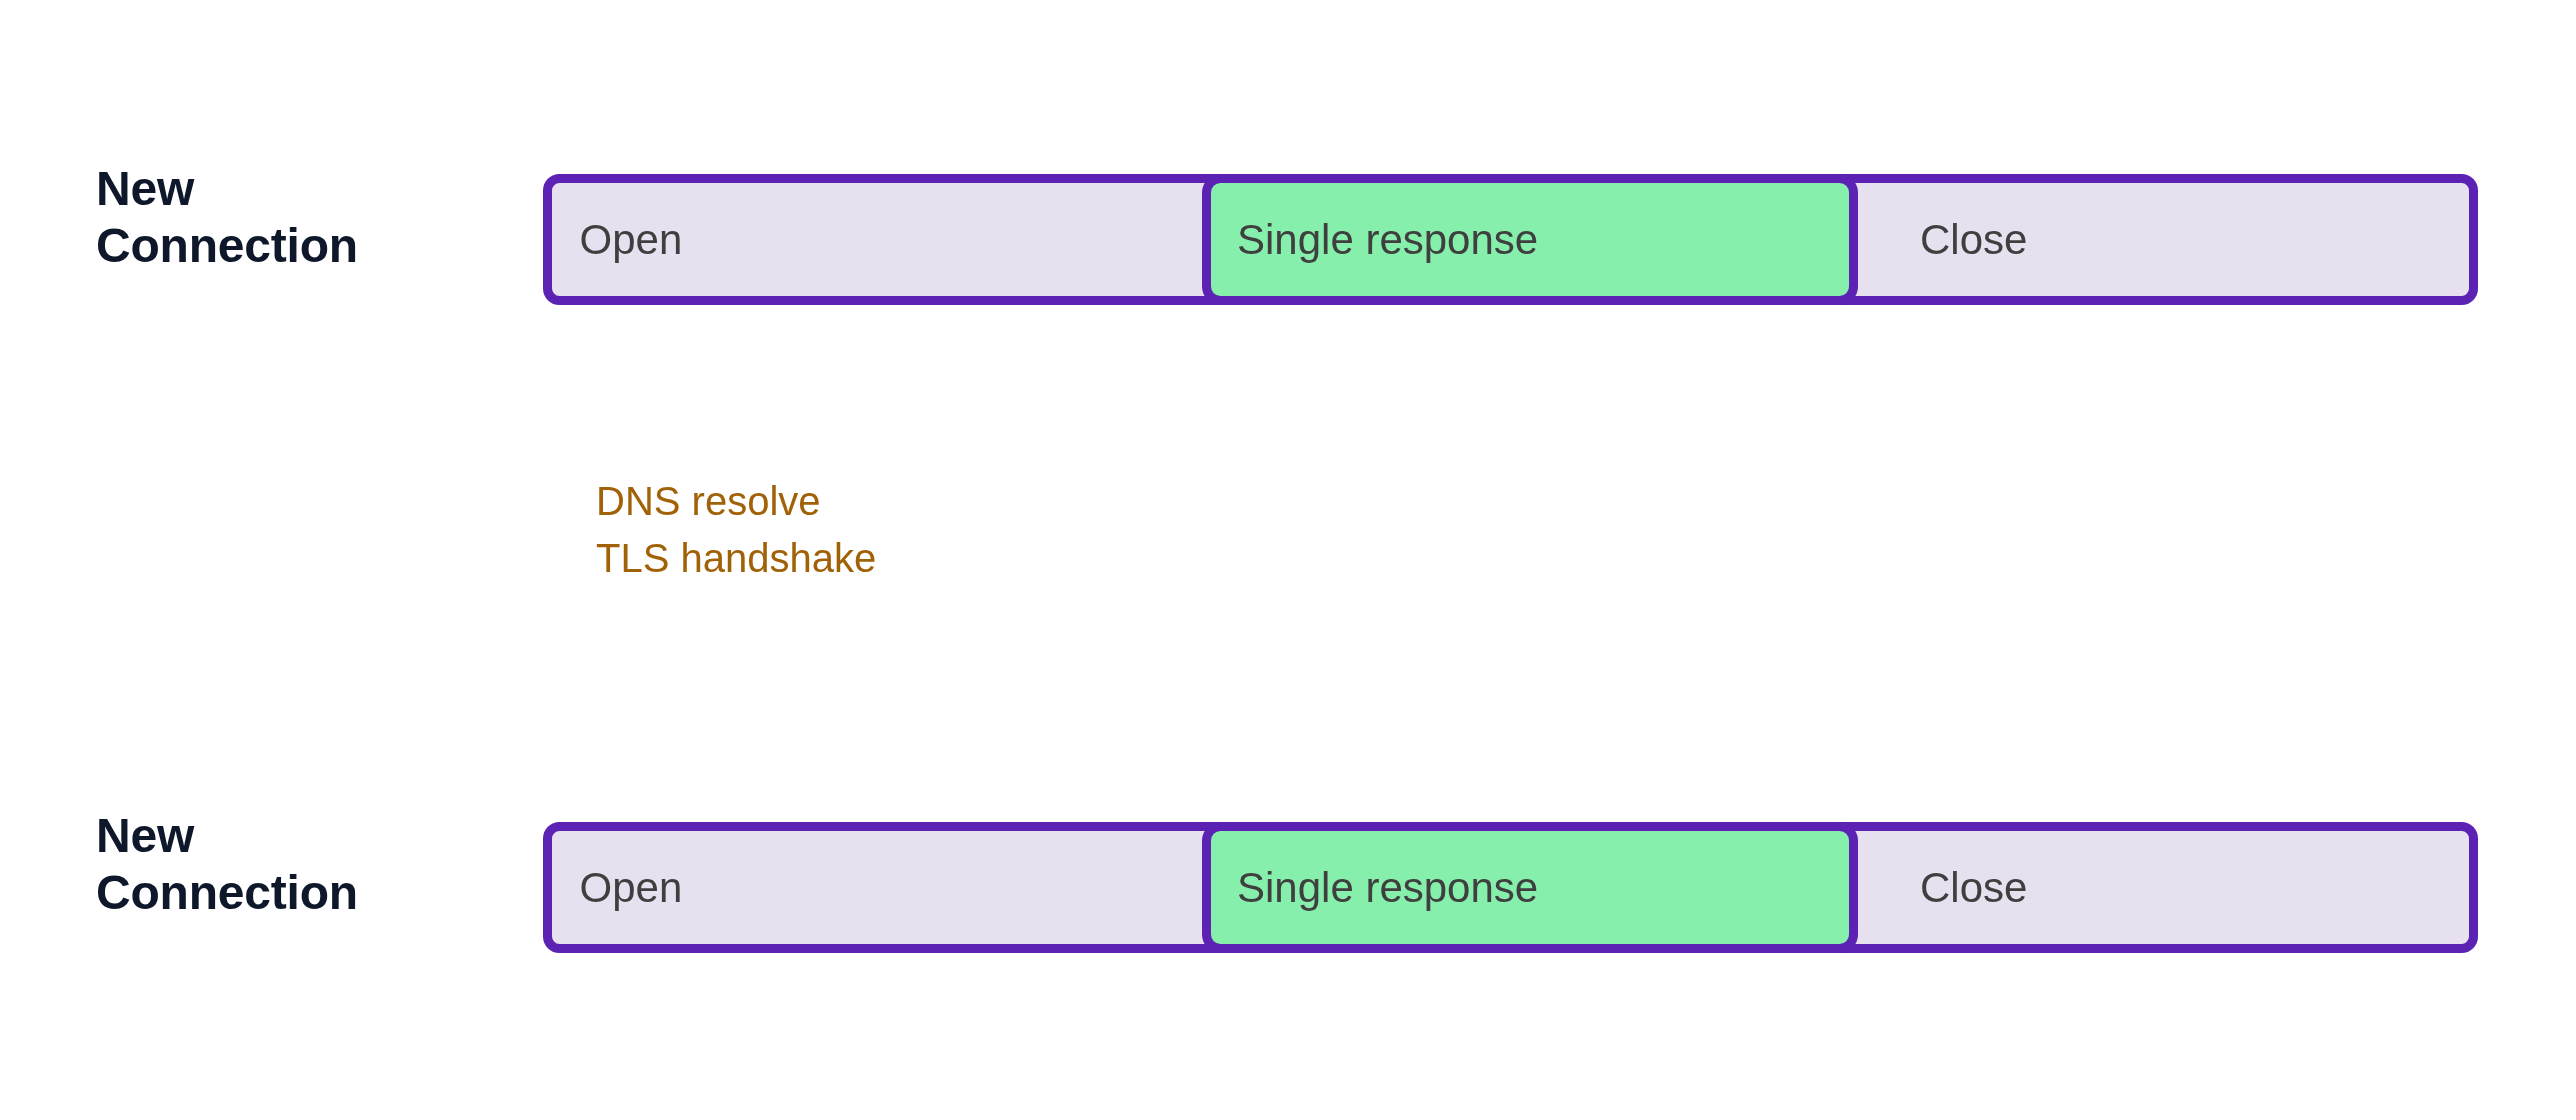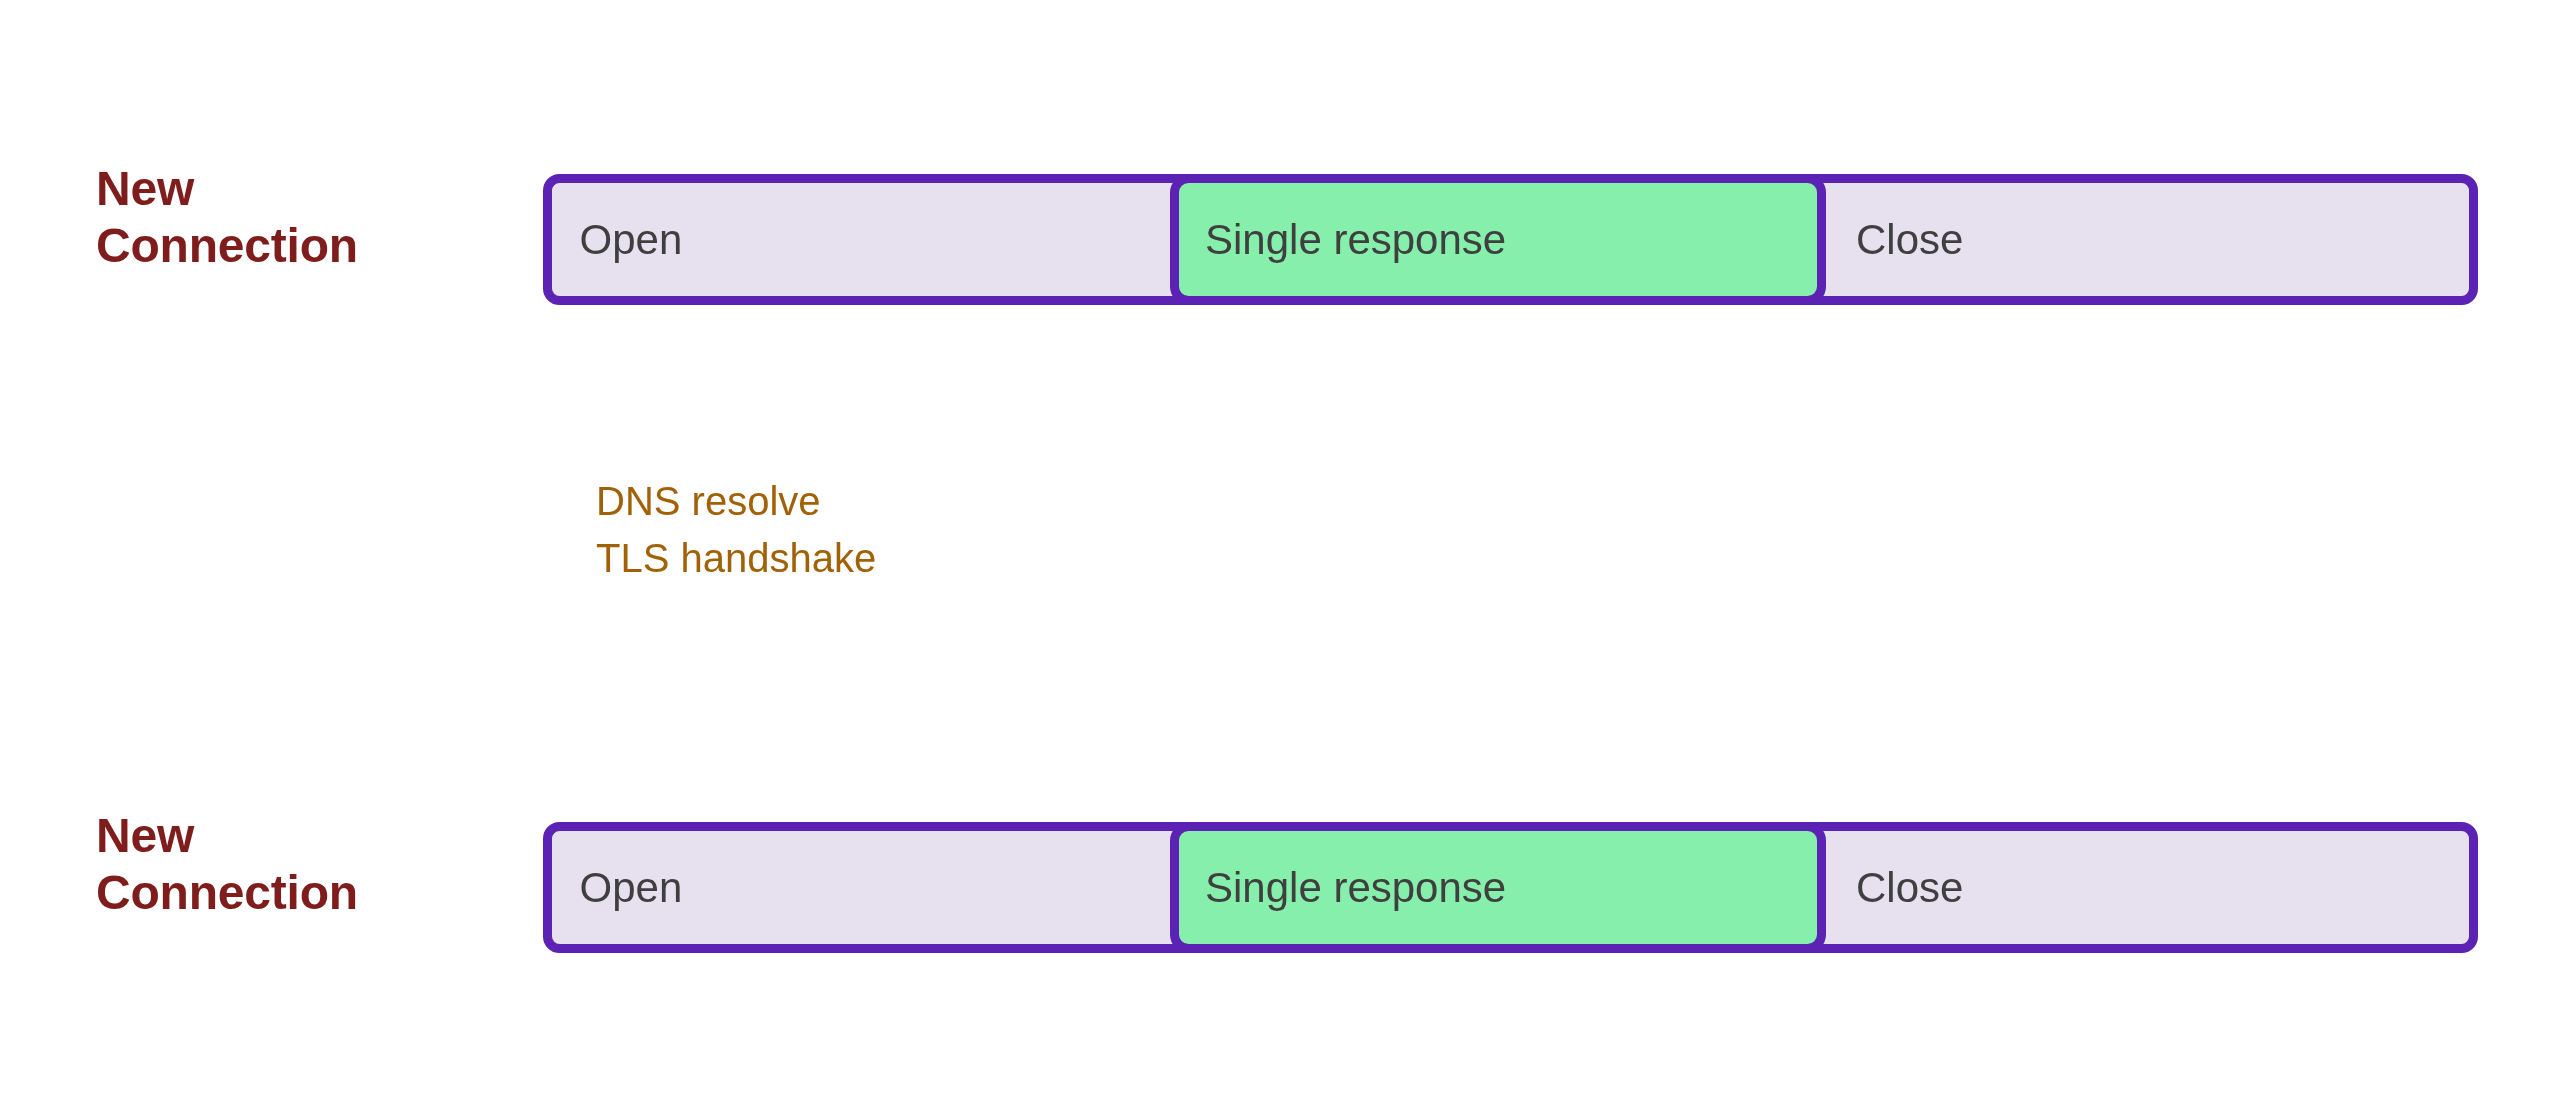--- a/index.html
+++ b/index.html
@@ -22,37 +22,38 @@
   }
 
   
   .row-label {
     position: absolute;
     left: 96px;
     width: 422px;
     font-size: 48px;
     font-weight: bold;
     line-height: 1.18;
-    color: #7f1d1d;
+    color: #0f172a;
     letter-spacing: -0.2px;
     white-space: pre-line;
   }
 
   
   .bar {
     position: absolute;
     left: 543px;
     width: 1935px;          
     height: 131px;
     box-sizing: border-box;
     border: 9.2px solid #5b22b4;
     border-radius: 16.5px;
     background: #e6e0ef;
     display: flex;
     align-items: stretch;
+    gap: 32px;
   }
 
   .seg {
     position: relative;
     box-sizing: border-box;
     display: flex;
     align-items: center;
     font-size: 42px;
     color: #3f3f3f;
     line-height: 1;

